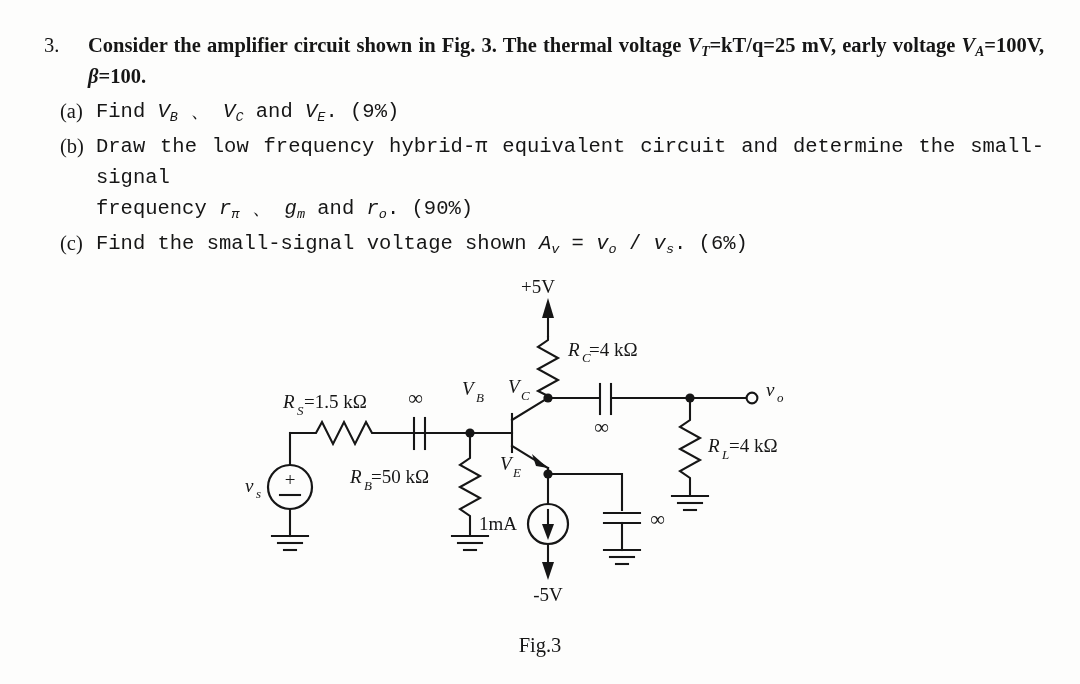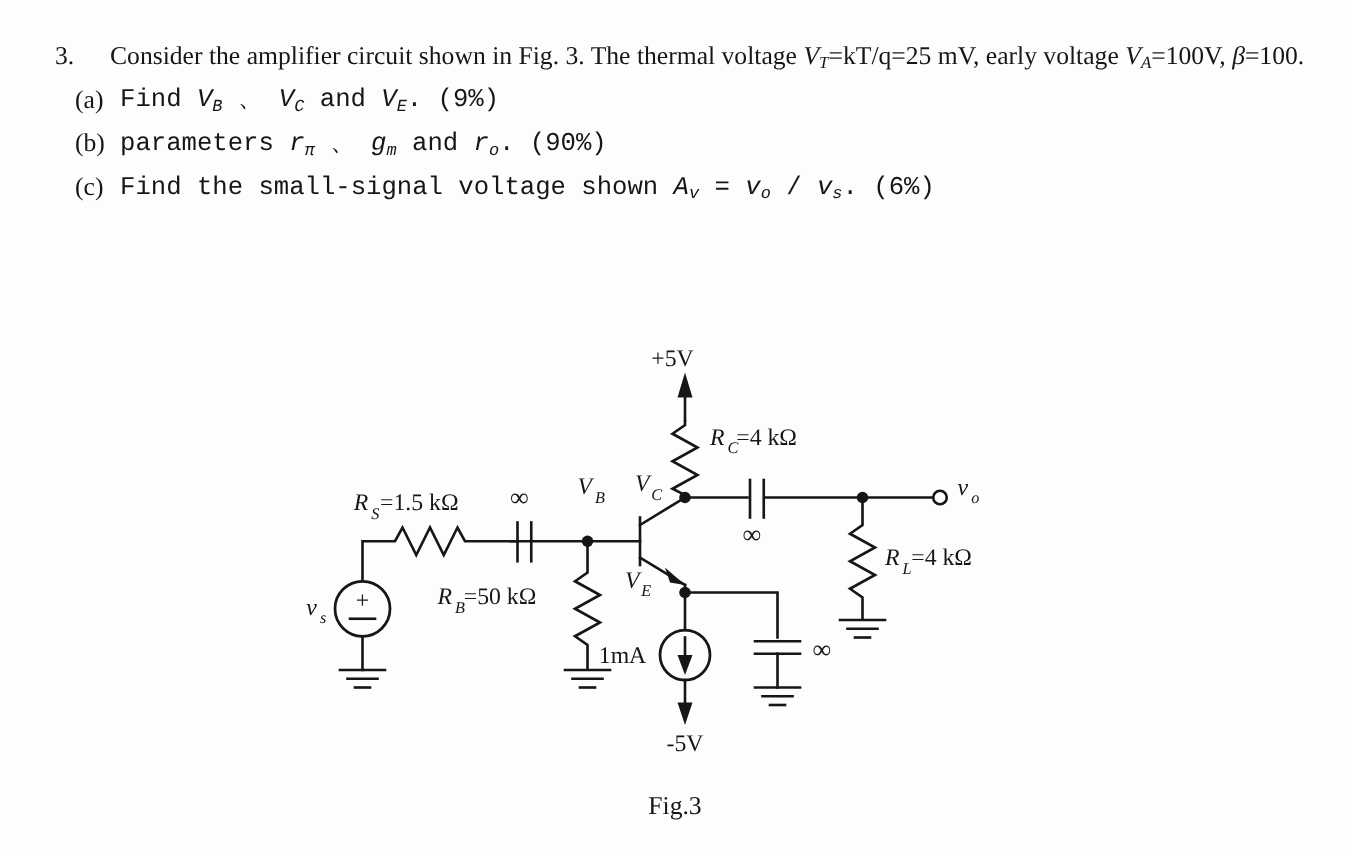--- a/index.html
+++ b/index.html
@@ -27,21 +27,21 @@
     display: flex;
     align-items: flex-start;
     font-size: 20.5px;
     line-height: 31px;
   }
   .qnum {
     width: 44px;
     flex: 0 0 44px;
     font-size: 20.5px;
   }
-  .qbody { flex: 1 1 auto; }
+  .qbody { flex: 1 1 auto; font-weight: bold; }
   .qbody p {
     margin: 0;
     font-size: 20.5px;
     line-height: 31px;
   }
   .lbl {
     display: inline-block;
     width: 36px;
     flex: 0 0 36px;
   }
@@ -131,21 +131,22 @@
     </div>
 
     <div class="sub">
       <span class="lbl">(a)</span>
       <span class="txt"><span>Find </span><i class="v">V</i><sub>B</sub><span> 、 </span><i class="v">V</i><sub>C</sub><span> and </span><i class="v">V</i><sub>E</sub><span>. (9%)</span></span>
     </div>
 
     <div class="sub">
       <span class="lbl">(b)</span>
       <span class="txt">
-        <span style="display:block"><span>parameters </span><i class="v">r</i><sub>π</sub><span> 、 </span><i class="v">g</i><sub>m</sub><span> and </span><i class="v">r</i><sub>o</sub><span>. (90%)</span></span>
+        <span class="just" style="display:block">Draw the low frequency hybrid-π equivalent circuit and determine the small-signal</span>
+        <span style="display:block"><span>frequency </span><i class="v">r</i><sub>π</sub><span> 、 </span><i class="v">g</i><sub>m</sub><span> and </span><i class="v">r</i><sub>o</sub><span>. (90%)</span></span>
       </span>
     </div>
 
     <div class="sub">
       <span class="lbl">(c)</span>
       <span class="txt"><span>Find the small-signal voltage shown </span><i class="v">A</i><sub>v</sub><span> = </span><i class="v">v</i><sub>o</sub><span> / </span><i class="v">v</i><sub>s</sub><span>. (6%)</span></span>
     </div>
   </div>
 
   <div id="figure">

